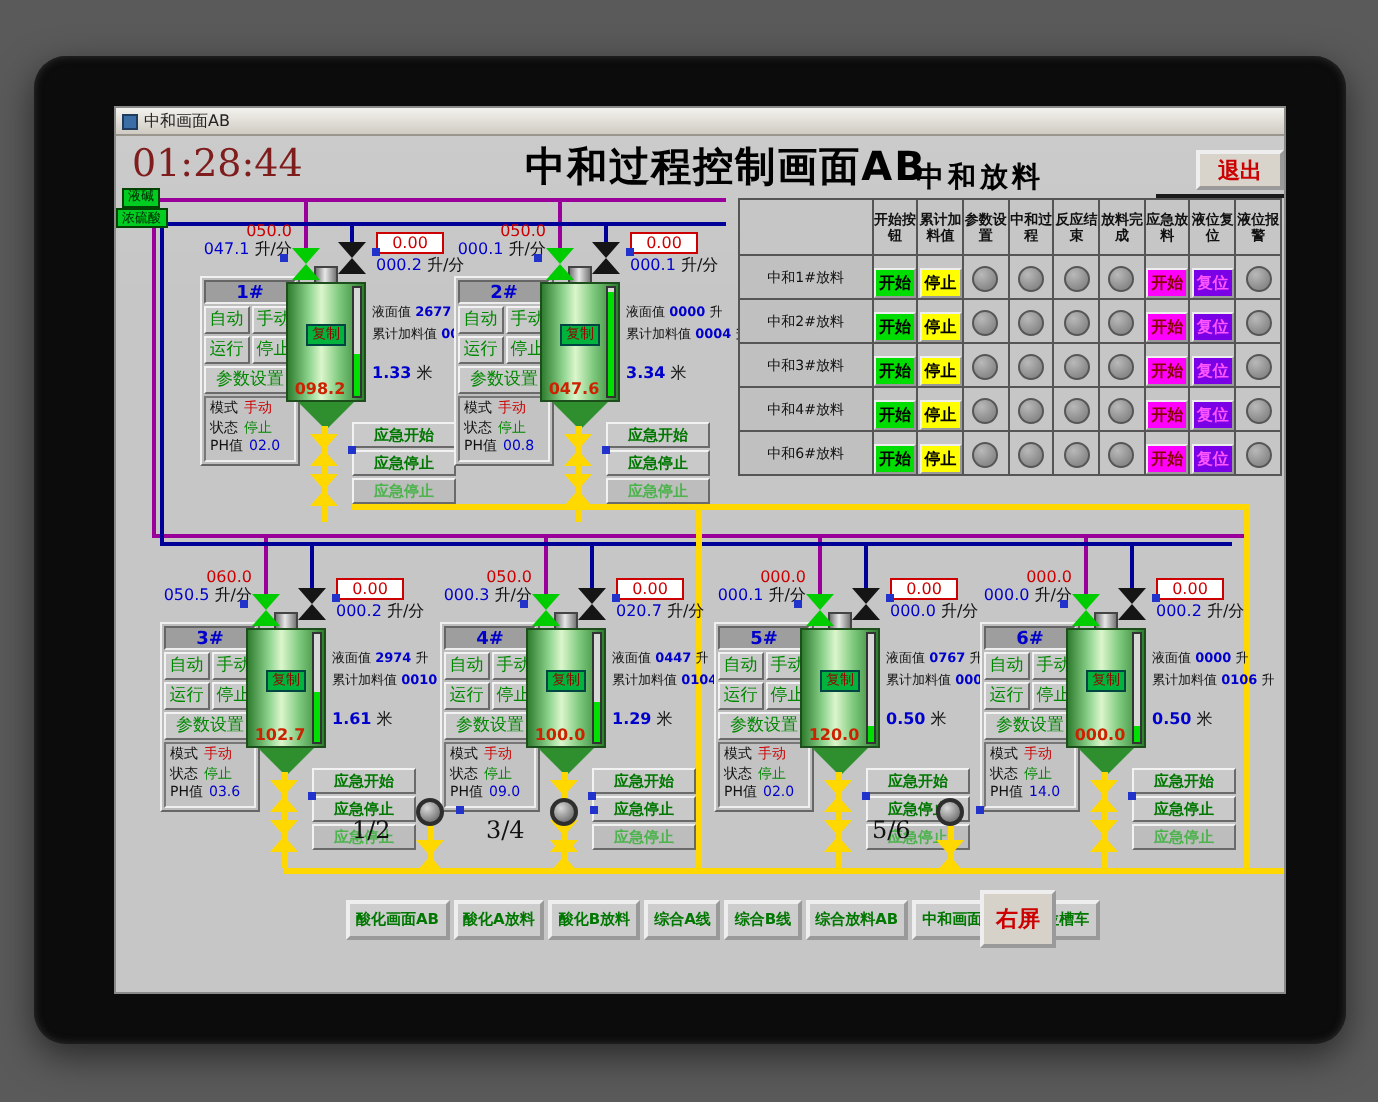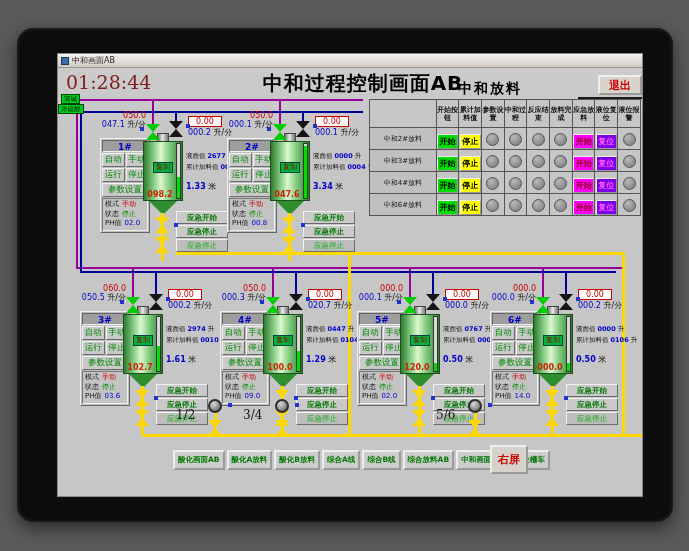--- a/index.html
+++ b/index.html
@@ -589,20 +589,32 @@
             <th>参数设置</th>
             <th>中和过程</th>
             <th>反应结束</th>
             <th>放料完成</th>
             <th>应急放料</th>
             <th>液位复位</th>
             <th>液位报警</th>
           </tr>
         </thead>
         <tbody id="tb">
+  <tr class="trow">
+    <td class="rl">中和1#放料</td>
+    <td><button class="tb-start">开始</button></td>
+    <td><button class="tb-stop">停止</button></td>
+    <td><span class="lamp"></span></td>
+    <td><span class="lamp"></span></td>
+    <td><span class="lamp"></span></td>
+    <td><span class="lamp"></span></td>
+    <td><button class="tb-em">开始</button></td>
+    <td><button class="tb-reset">复位</button></td>
+    <td><span class="lamp"></span></td>
+  </tr>
 
   <tr class="trow">
     <td class="rl">中和2#放料</td>
     <td><button class="tb-start">开始</button></td>
     <td><button class="tb-stop">停止</button></td>
     <td><span class="lamp"></span></td>
     <td><span class="lamp"></span></td>
     <td><span class="lamp"></span></td>
     <td><span class="lamp"></span></td>
     <td><button class="tb-em">开始</button></td>

